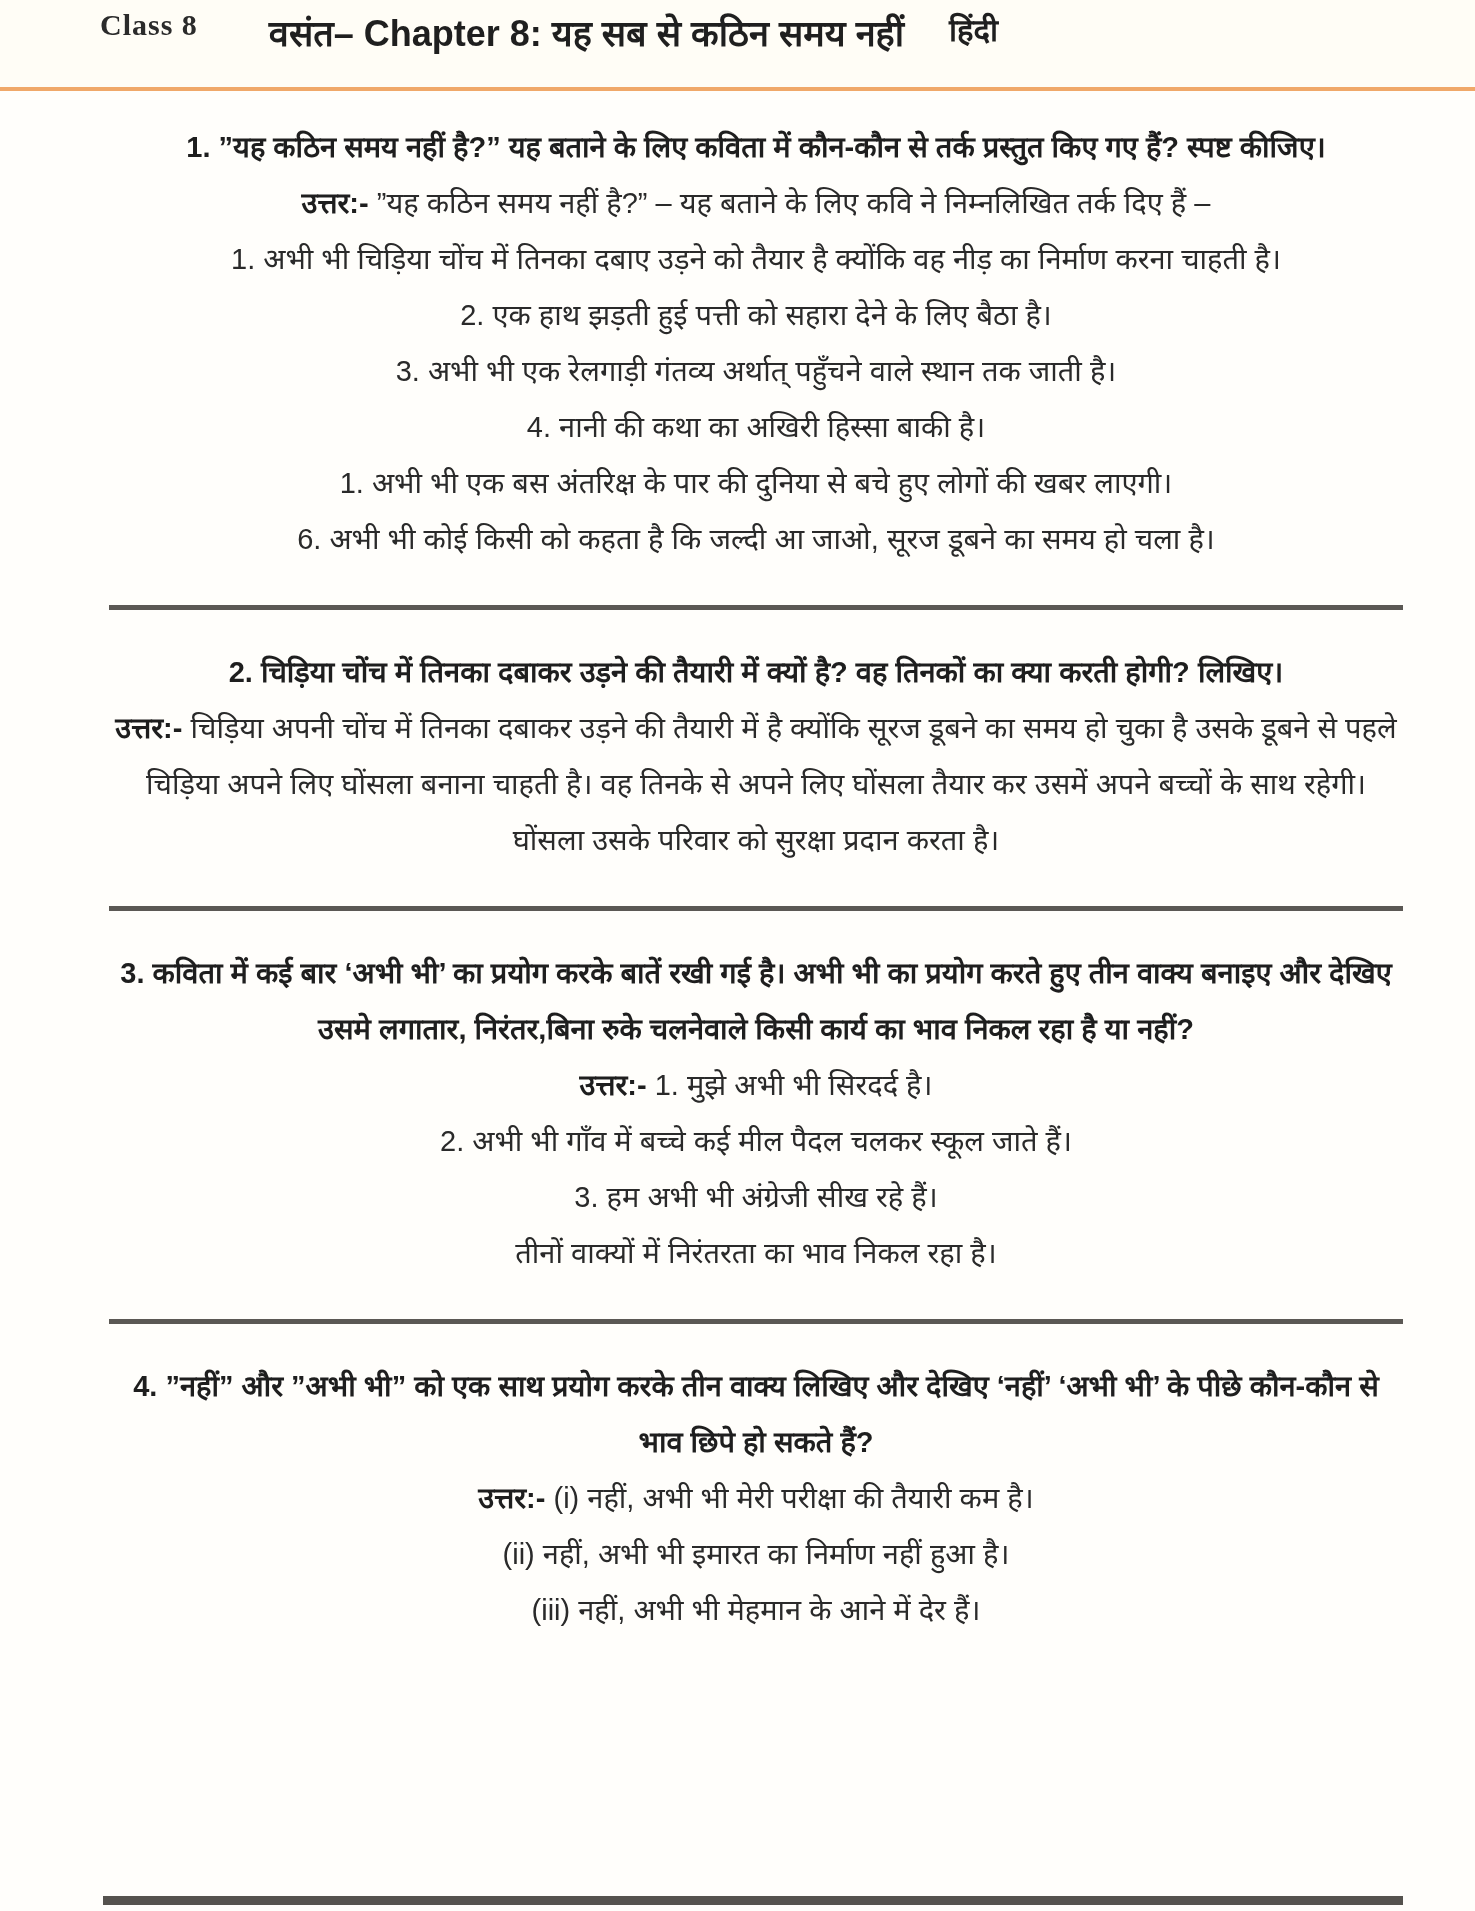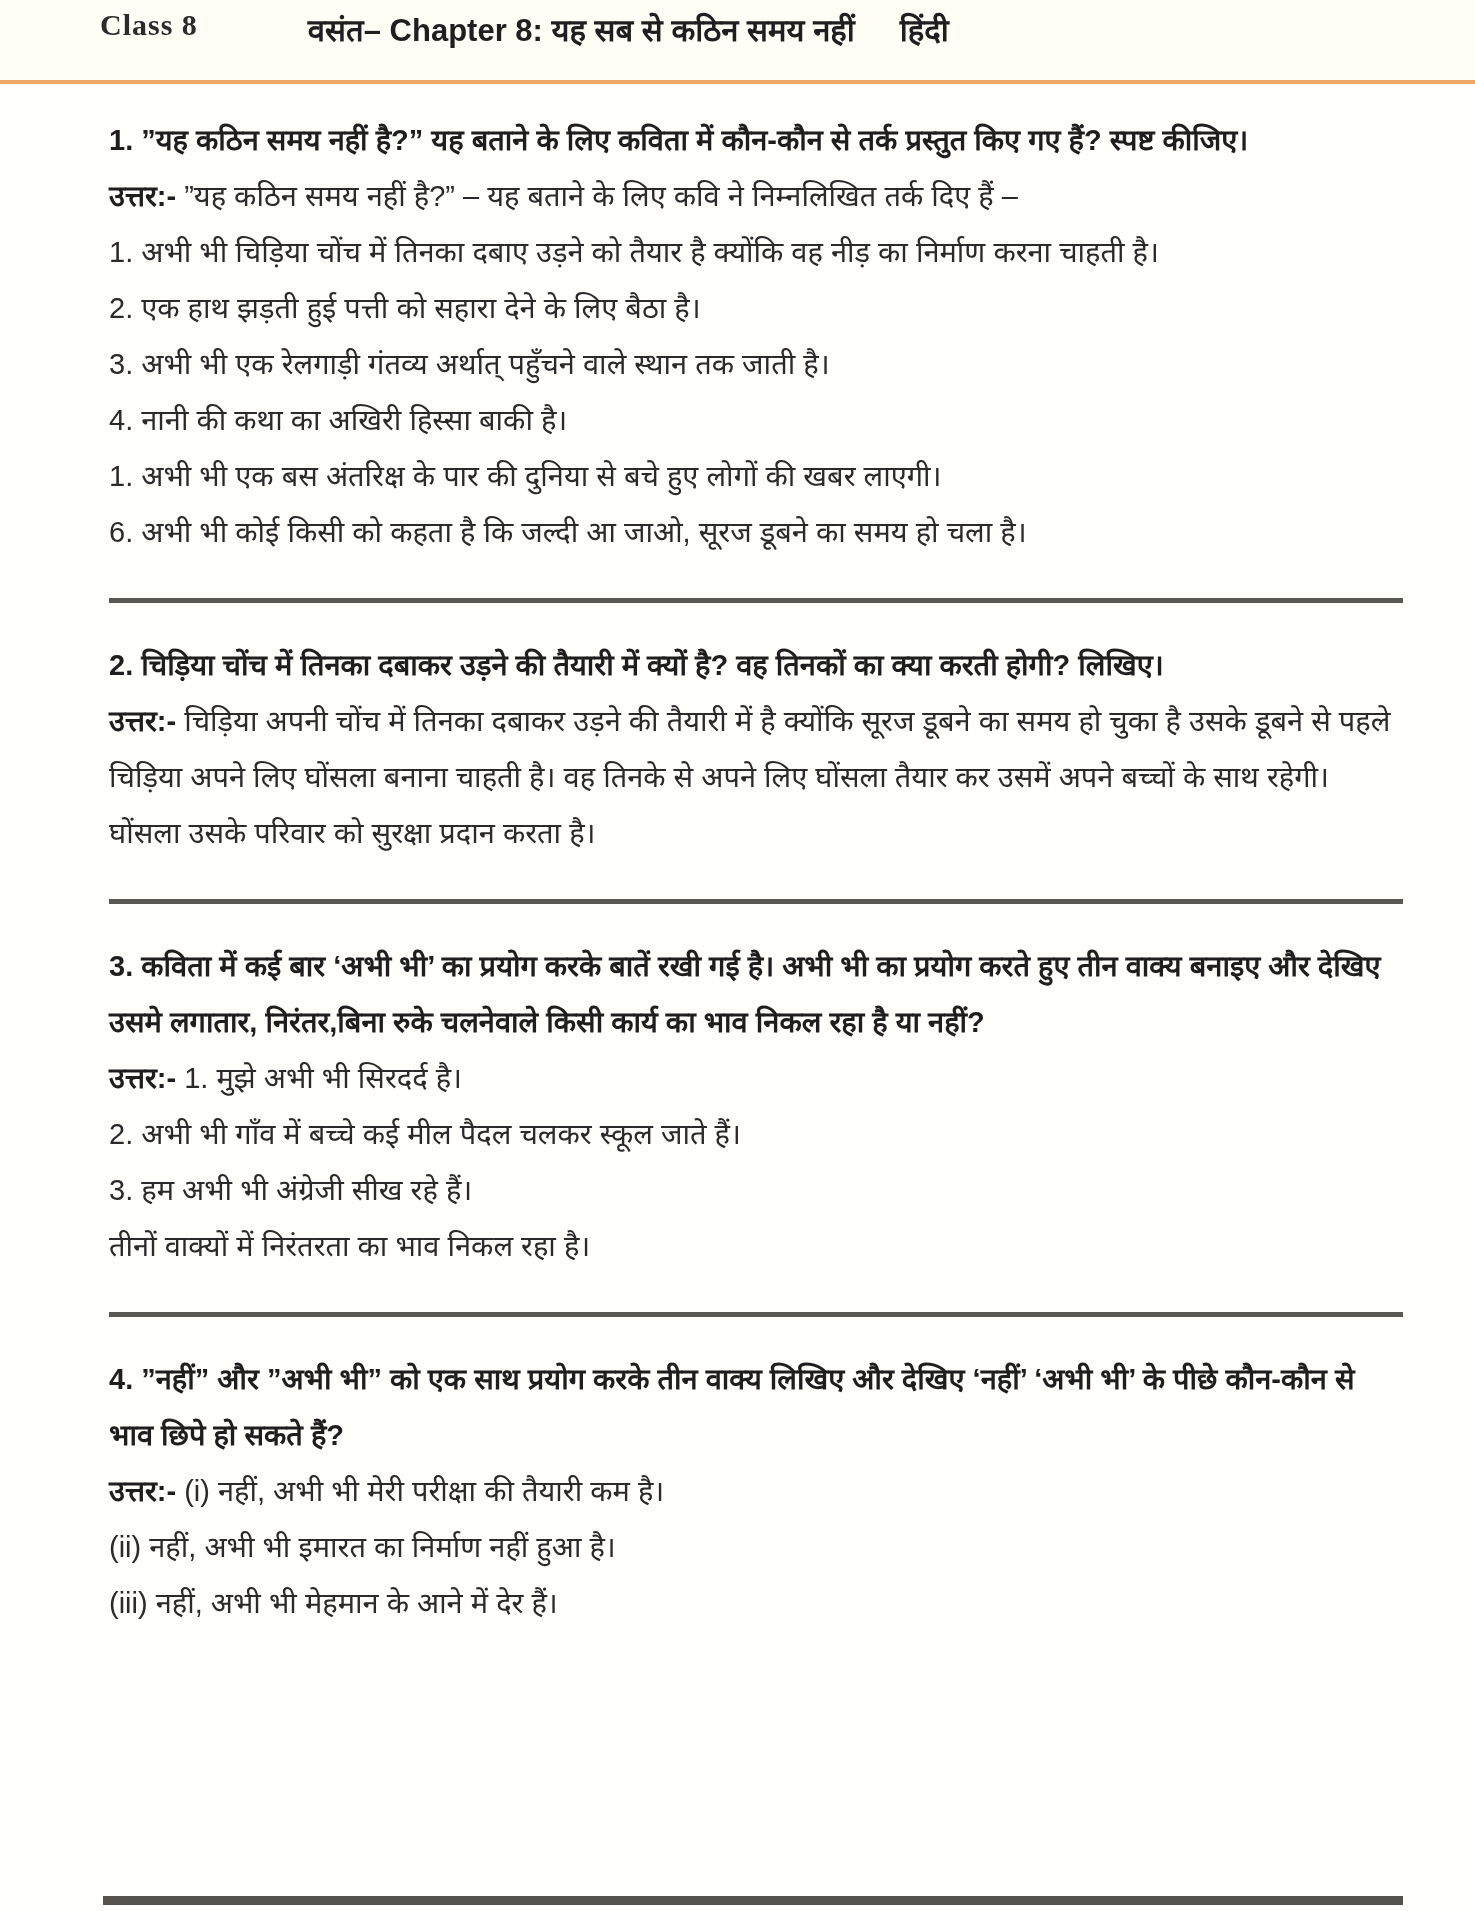--- a/index.html
+++ b/index.html
@@ -1,15 +1,15 @@
 <!DOCTYPE html>
 <html lang="hi"><head>
 <meta charset="utf-8">
 <style>
-  * { margin: 0; padding: 0; box-sizing: border-box; }
+  * { margin: 0; padding: 0; box-sizing: border-box; text-align: center; }
   html, body { background: #ffffff; }
   body {
     width: 1475px;
     min-height: 1911px;
     font-family: "Liberation Sans", "DejaVu Sans", sans-serif;
     color: #232323;
     background: #fffefb;
     position: relative;
   }
   .page { display: flex; flex-direction: column; min-height: 1911px; }
@@ -23,23 +23,23 @@
   }
   .class-label {
     font-family: "Liberation Serif", "DejaVu Serif", serif;
     font-weight: 700;
     font-size: 30px;
     color: #2b2b2b;
     letter-spacing: 1px;
   }
   .chapter-title {
     font-weight: 700;
-    font-size: 31px;
+    font-size: 36px;
     color: #1f1f1f;
-    margin-left: 110px;
+    margin-left: 71px;
   }
   .subject-label {
     font-weight: 700;
     font-size: 31px;
     color: #1f1f1f;
     margin-left: 45px;
   }
   .accent-rule {
     height: 4px;
     width: 100%;

